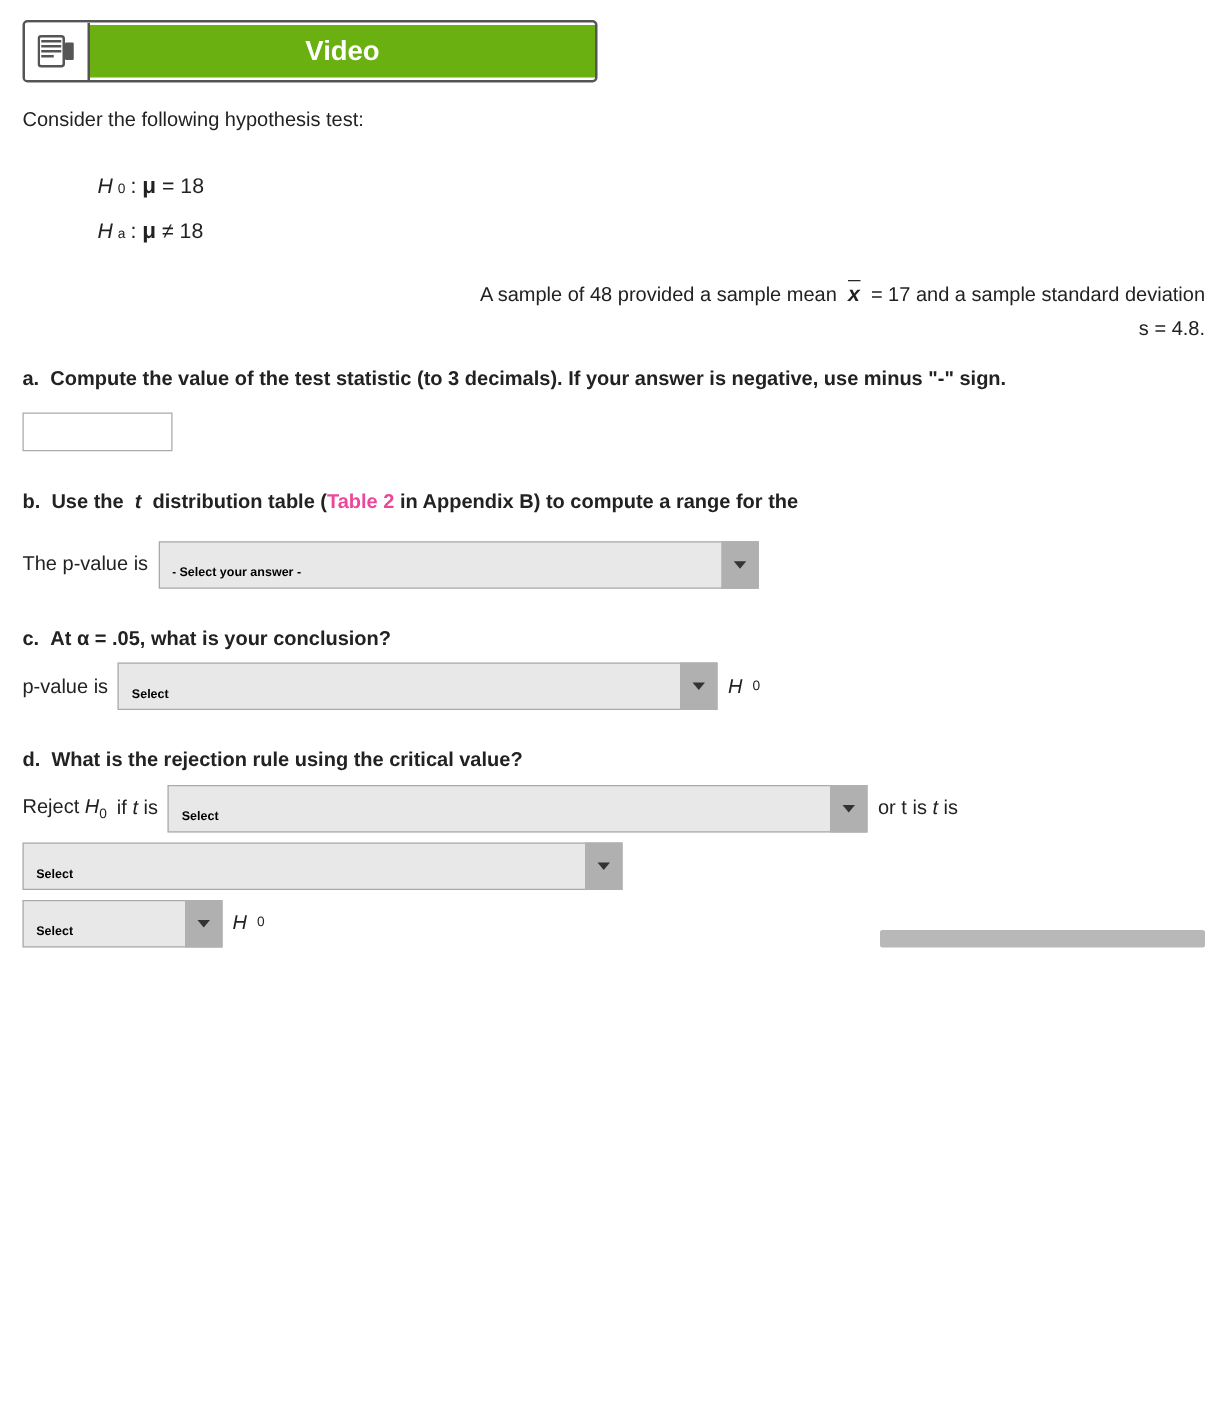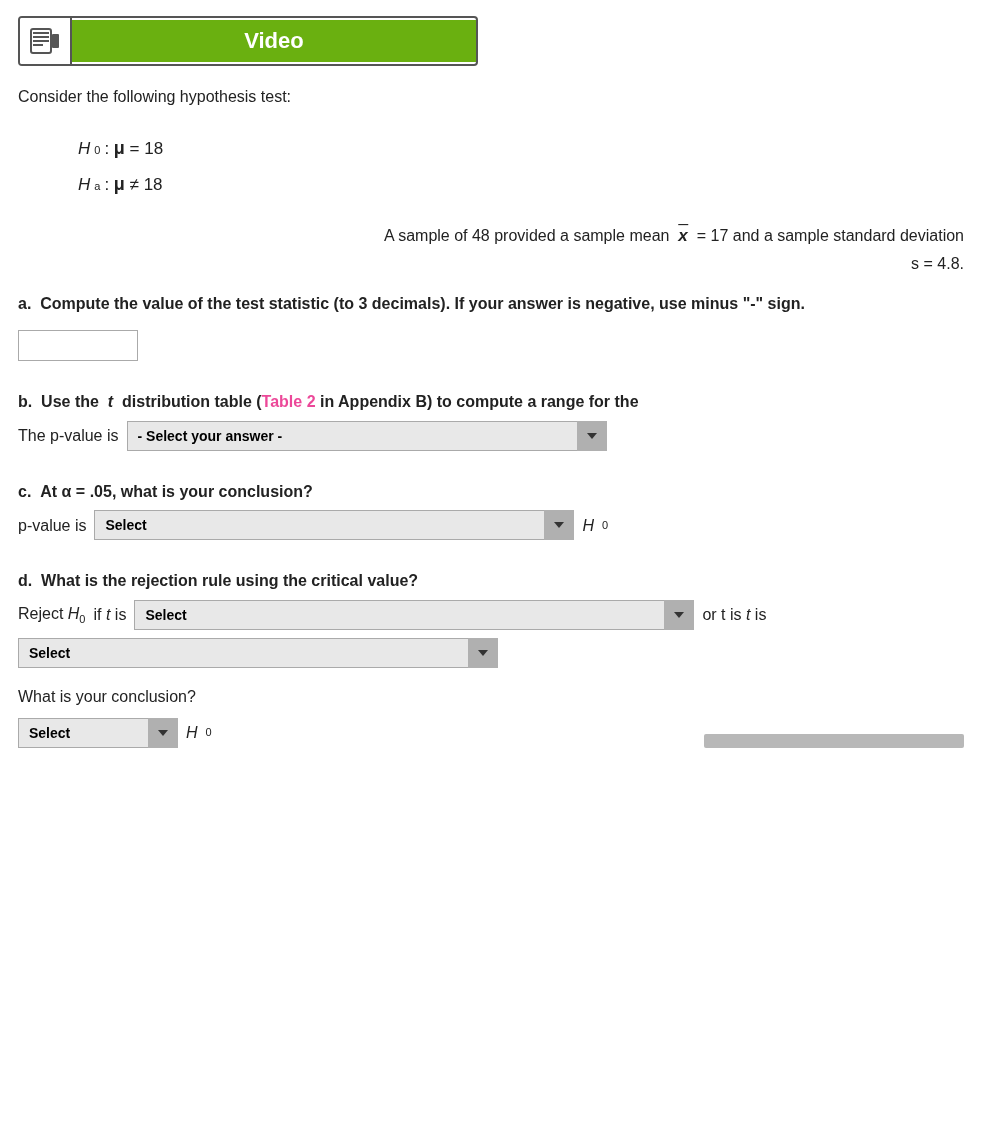--- a/index.html
+++ b/index.html
@@ -117,22 +117,22 @@
       display: inline-flex;
       align-items: center;
       position: relative;
     }
 
     .dropdown-select {
       appearance: none;
       -webkit-appearance: none;
       border: 1px solid #aaa;
       background: #e8e8e8;
-      padding: 6px 36px 6px 10px;
-      font-size: 14px;
+      padding: 19px 36px 6px 10px;
+      font-size: 10px;
       font-weight: bold;
       cursor: pointer;
       min-width: 120px;
     }
 
     .dropdown-arrow {
       position: absolute;
       right: 0;
       top: 0;
       bottom: 0;
@@ -147,21 +147,21 @@
     .dropdown-arrow svg {
       width: 14px;
       height: 14px;
       fill: #333;
     }
 
     .p-value-line {
       display: flex;
       align-items: center;
       gap: 8px;
-      margin-top: 6px;
+      margin-top: 18px;
     }
 
     .select-wide {
       min-width: 480px;
     }
 
     .conclusion-line {
       display: flex;
       align-items: center;
       gap: 8px;
@@ -342,23 +342,20 @@
           <option>Select</option>
         </select>
         <div class="dropdown-arrow">
           <svg viewBox="0 0 14 14" xmlns="http://www.w3.org/2000/svg">
             <polygon points="2,4 12,4 7,10"></polygon>
           </svg>
         </div>
       </div>
     </div>
 
-    <div class="what-conclusion">
-      <span>What is your conclusion?</span>
-    </div>
 
     <div class="bottom-area">
       <div class="final-line">
         <div class="dropdown-container">
           <select class="dropdown-select" style="min-width:160px;">
             <option>Select</option>
           </select>
           <div class="dropdown-arrow">
             <svg viewBox="0 0 14 14" xmlns="http://www.w3.org/2000/svg">
               <polygon points="2,4 12,4 7,10"></polygon>

